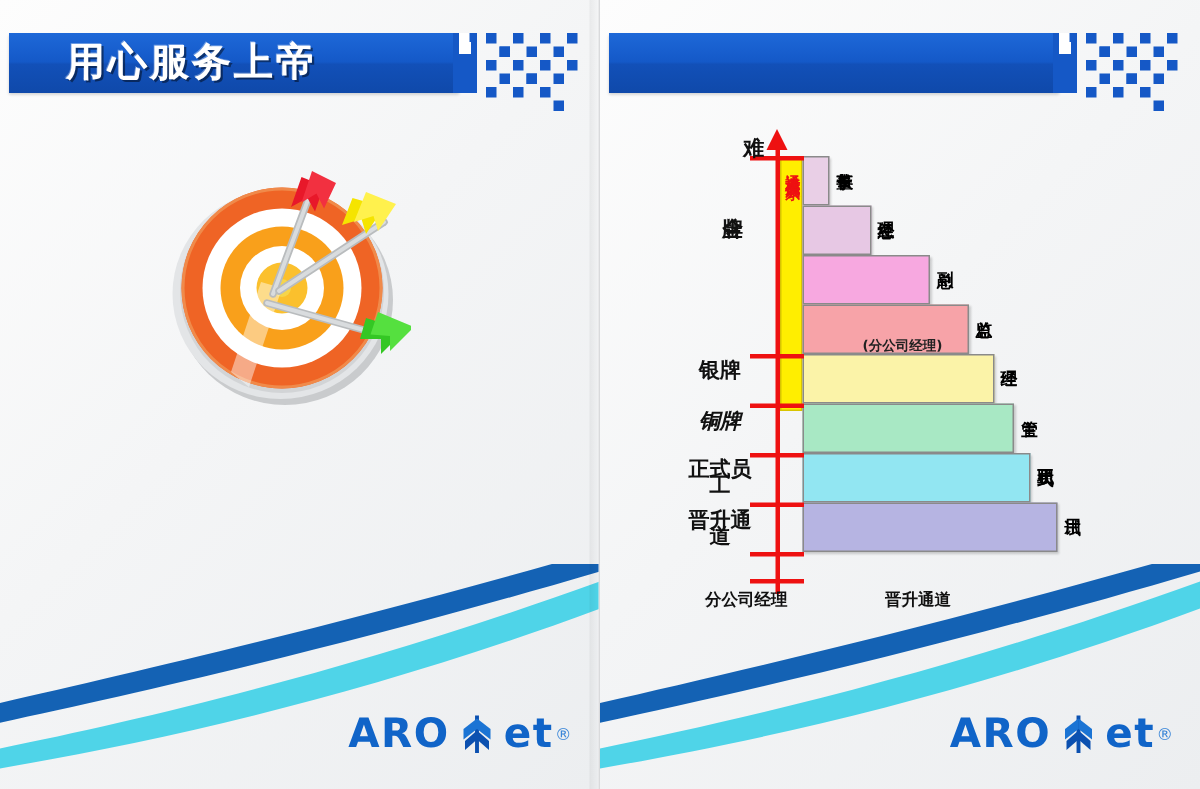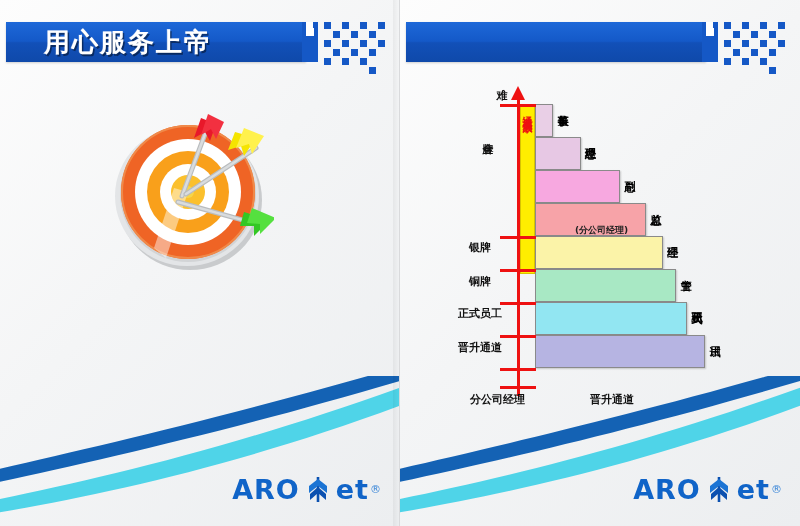--- a/index.html
+++ b/index.html
@@ -79,21 +79,21 @@
   .axis-arrow {
     position:absolute; left:51px; top:0px; width:0; height:0;
     border-left:7px solid transparent; border-right:7px solid transparent;
     border-bottom:14px solid #ee1111;
   }
   .tick {
     position:absolute; left:40px; width:36px; height:3px; background:#ee1111;
   }
   .axis-lbl {
     position:absolute; right:auto; text-align:center;
-    font-size:11px; font-weight:700; color:#111; line-height:11px;
+    font-size:14px; font-weight:700; color:#111; line-height:11px;
     width:48px; letter-spacing:0px;
   }
   .axis-lbl.vert { writing-mode: vertical-rl; text-orientation: upright; width:auto; }
 
   .goldband {
     position:absolute; left:60px; top:18px; width:15px; height:170px;
     background:#ffee00; border:1px solid #d8c400;
   }
   .goldband span {
     display:block; writing-mode: vertical-rl; text-orientation: upright;
@@ -272,21 +272,21 @@
           <div class="step" style="left: 75px; top: 216px; width: 152px; height: 33px; background: rgb(146, 230, 242);"></div>
           <div class="step-lbl" style="left: 230px; top: 218px;">正式职员</div>
           <div class="step" style="left: 75px; top: 249px; width: 170.24px; height: 33px; background: rgb(182, 180, 226);"></div>
           <div class="step-lbl" style="left: 248.24px; top: 251px;">试用</div>
           <div class="tick" style="top: 18px;"></div>
           <div class="tick" style="top: 150px;"></div>
           <div class="axis-lbl vert" style="left: 22px; top: 48px;">金牌</div>
           <div class="tick" style="top: 183px;"></div>
           <div class="axis-lbl" style="left: -4px; top: 156px;">银牌</div>
           <div class="tick" style="top: 216px;"></div>
-          <div class="axis-lbl" style="left: -4px; top: 190px;">铜牌</div>
+          <div class="axis-lbl" style="left: -4px; top: 190px; font-style: italic;">铜牌</div>
           <div class="tick" style="top: 249px;"></div>
           <div class="axis-lbl" style="left: -4px; top: 222px;">正式员工</div>
           <div class="tick" style="top: 282px;"></div>
           <div class="axis-lbl" style="left: -4px; top: 256px;">晋升通道</div>
           <div class="tick" style="top: 300px;"></div>
           <div class="axis-lbl vert" style="left: 36px; top: -6px;">难</div>
           <div class="base-lbl" style="left: 10px; top: 306px;">分公司经理</div>
           <div class="base-lbl" style="left: 130px; top: 306px; text-align: center;">晋升通道</div>
         </div>
     </div>

